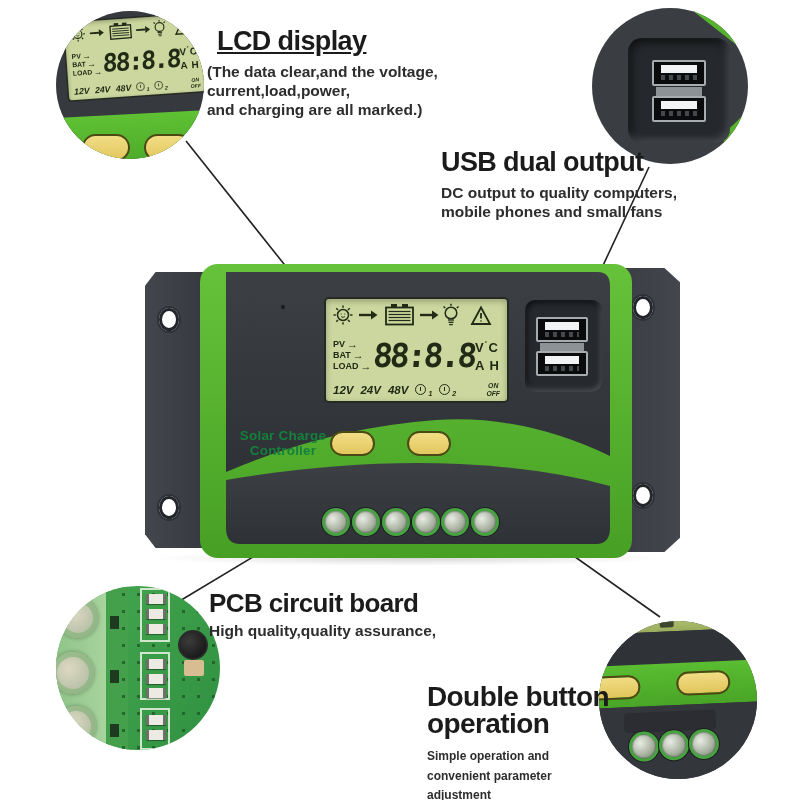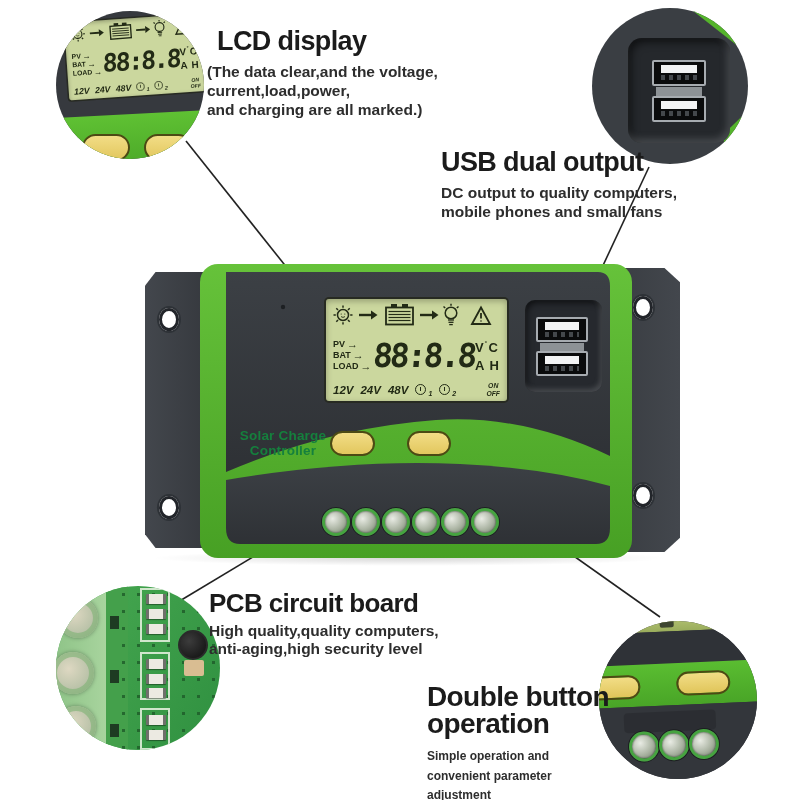--- a/index.html
+++ b/index.html
@@ -9,21 +9,21 @@
   }
   .abs { position:absolute; }
 
   
   .leads { position:absolute; left:0; top:0; width:800px; height:800px; pointer-events:none; }
 
   
   .callout-title { font-weight:bold; font-size:27px; line-height:29px; letter-spacing:-0.6px; color:#1b1b1b; margin:0; }
   .callout-desc  { font-weight:bold; font-size:15.5px; line-height:19px; color:#2d2d2d; margin:6px 0 0 0; }
   .tb-lcd { left:207px; top:27px; }
-  .tb-lcd .callout-title { margin-left:10px; }
+  .tb-lcd .callout-title { margin-left:10px;text-decoration:underline; }
   .tb-usb { left:441px; top:148px; }
   .tb-pcb { left:209px; top:589px; }
   .tb-pcb .callout-title { font-size:26px; }
   .tb-pcb .callout-desc { margin-top:4px; line-height:18px; }
   .tb-btn { left:427px; top:671px;margin-top:12px; }
   .tb-btn .callout-title { font-size:28px; line-height:27px; }
   .tb-btn .callout-desc { margin-top:10px; font-size:12px; line-height:19.5px; }
 
   
   .circle { position:absolute; border-radius:50%; overflow:hidden; }
@@ -430,22 +430,21 @@
     <h2 class="callout-title">USB dual output</h2>
     <p class="callout-desc">
       <span>DC output to quality computers,</span><br>
       <span>mobile phones and small fans</span>
     </p>
   </div>
 
   <div class="abs tb-pcb">
     <h2 class="callout-title">PCB circuit board</h2>
     <p class="callout-desc">
-      <span>High quality,quality computers,</span><br>
-      <span>anti-aging,high security level</span>
+      <span>High quality,quality assurance,</span><br>
     </p>
   </div>
 
   <div class="abs tb-btn">
     <h2 class="callout-title">
       <span>Double button</span><br>
       <span>operation</span>
     </h2>
     <p class="callout-desc">
       <span>Simple operation and</span><br>

